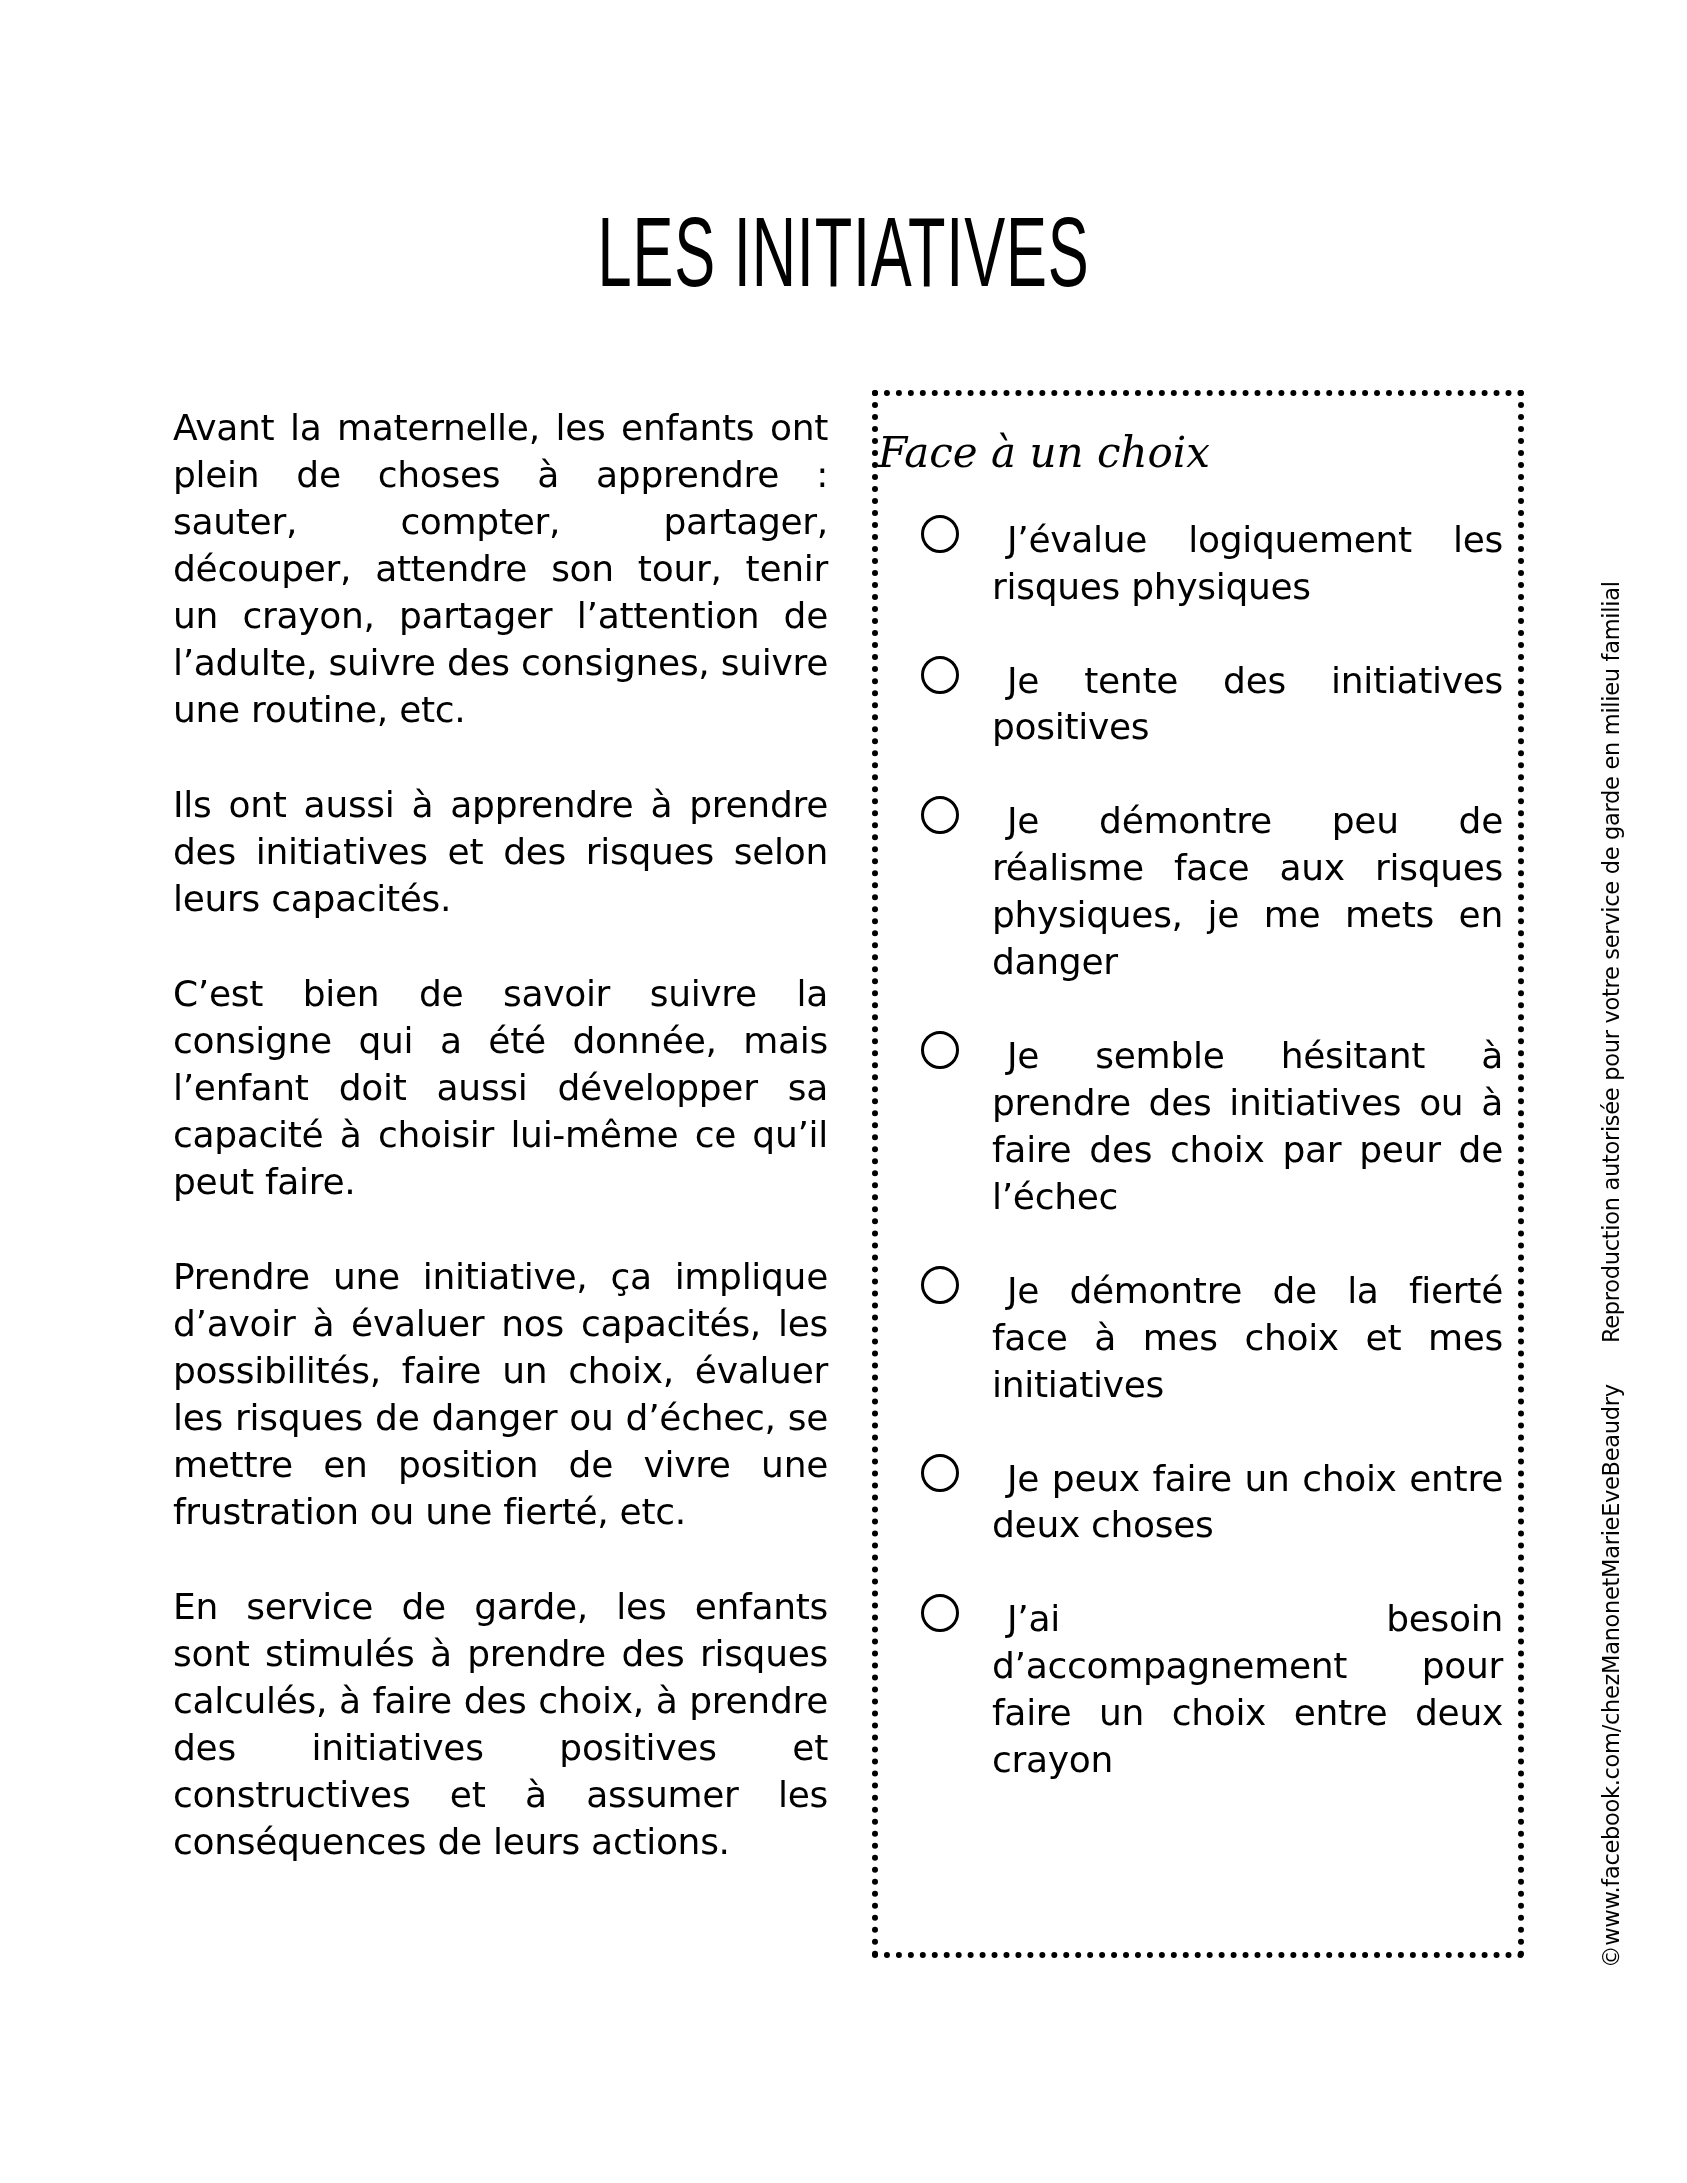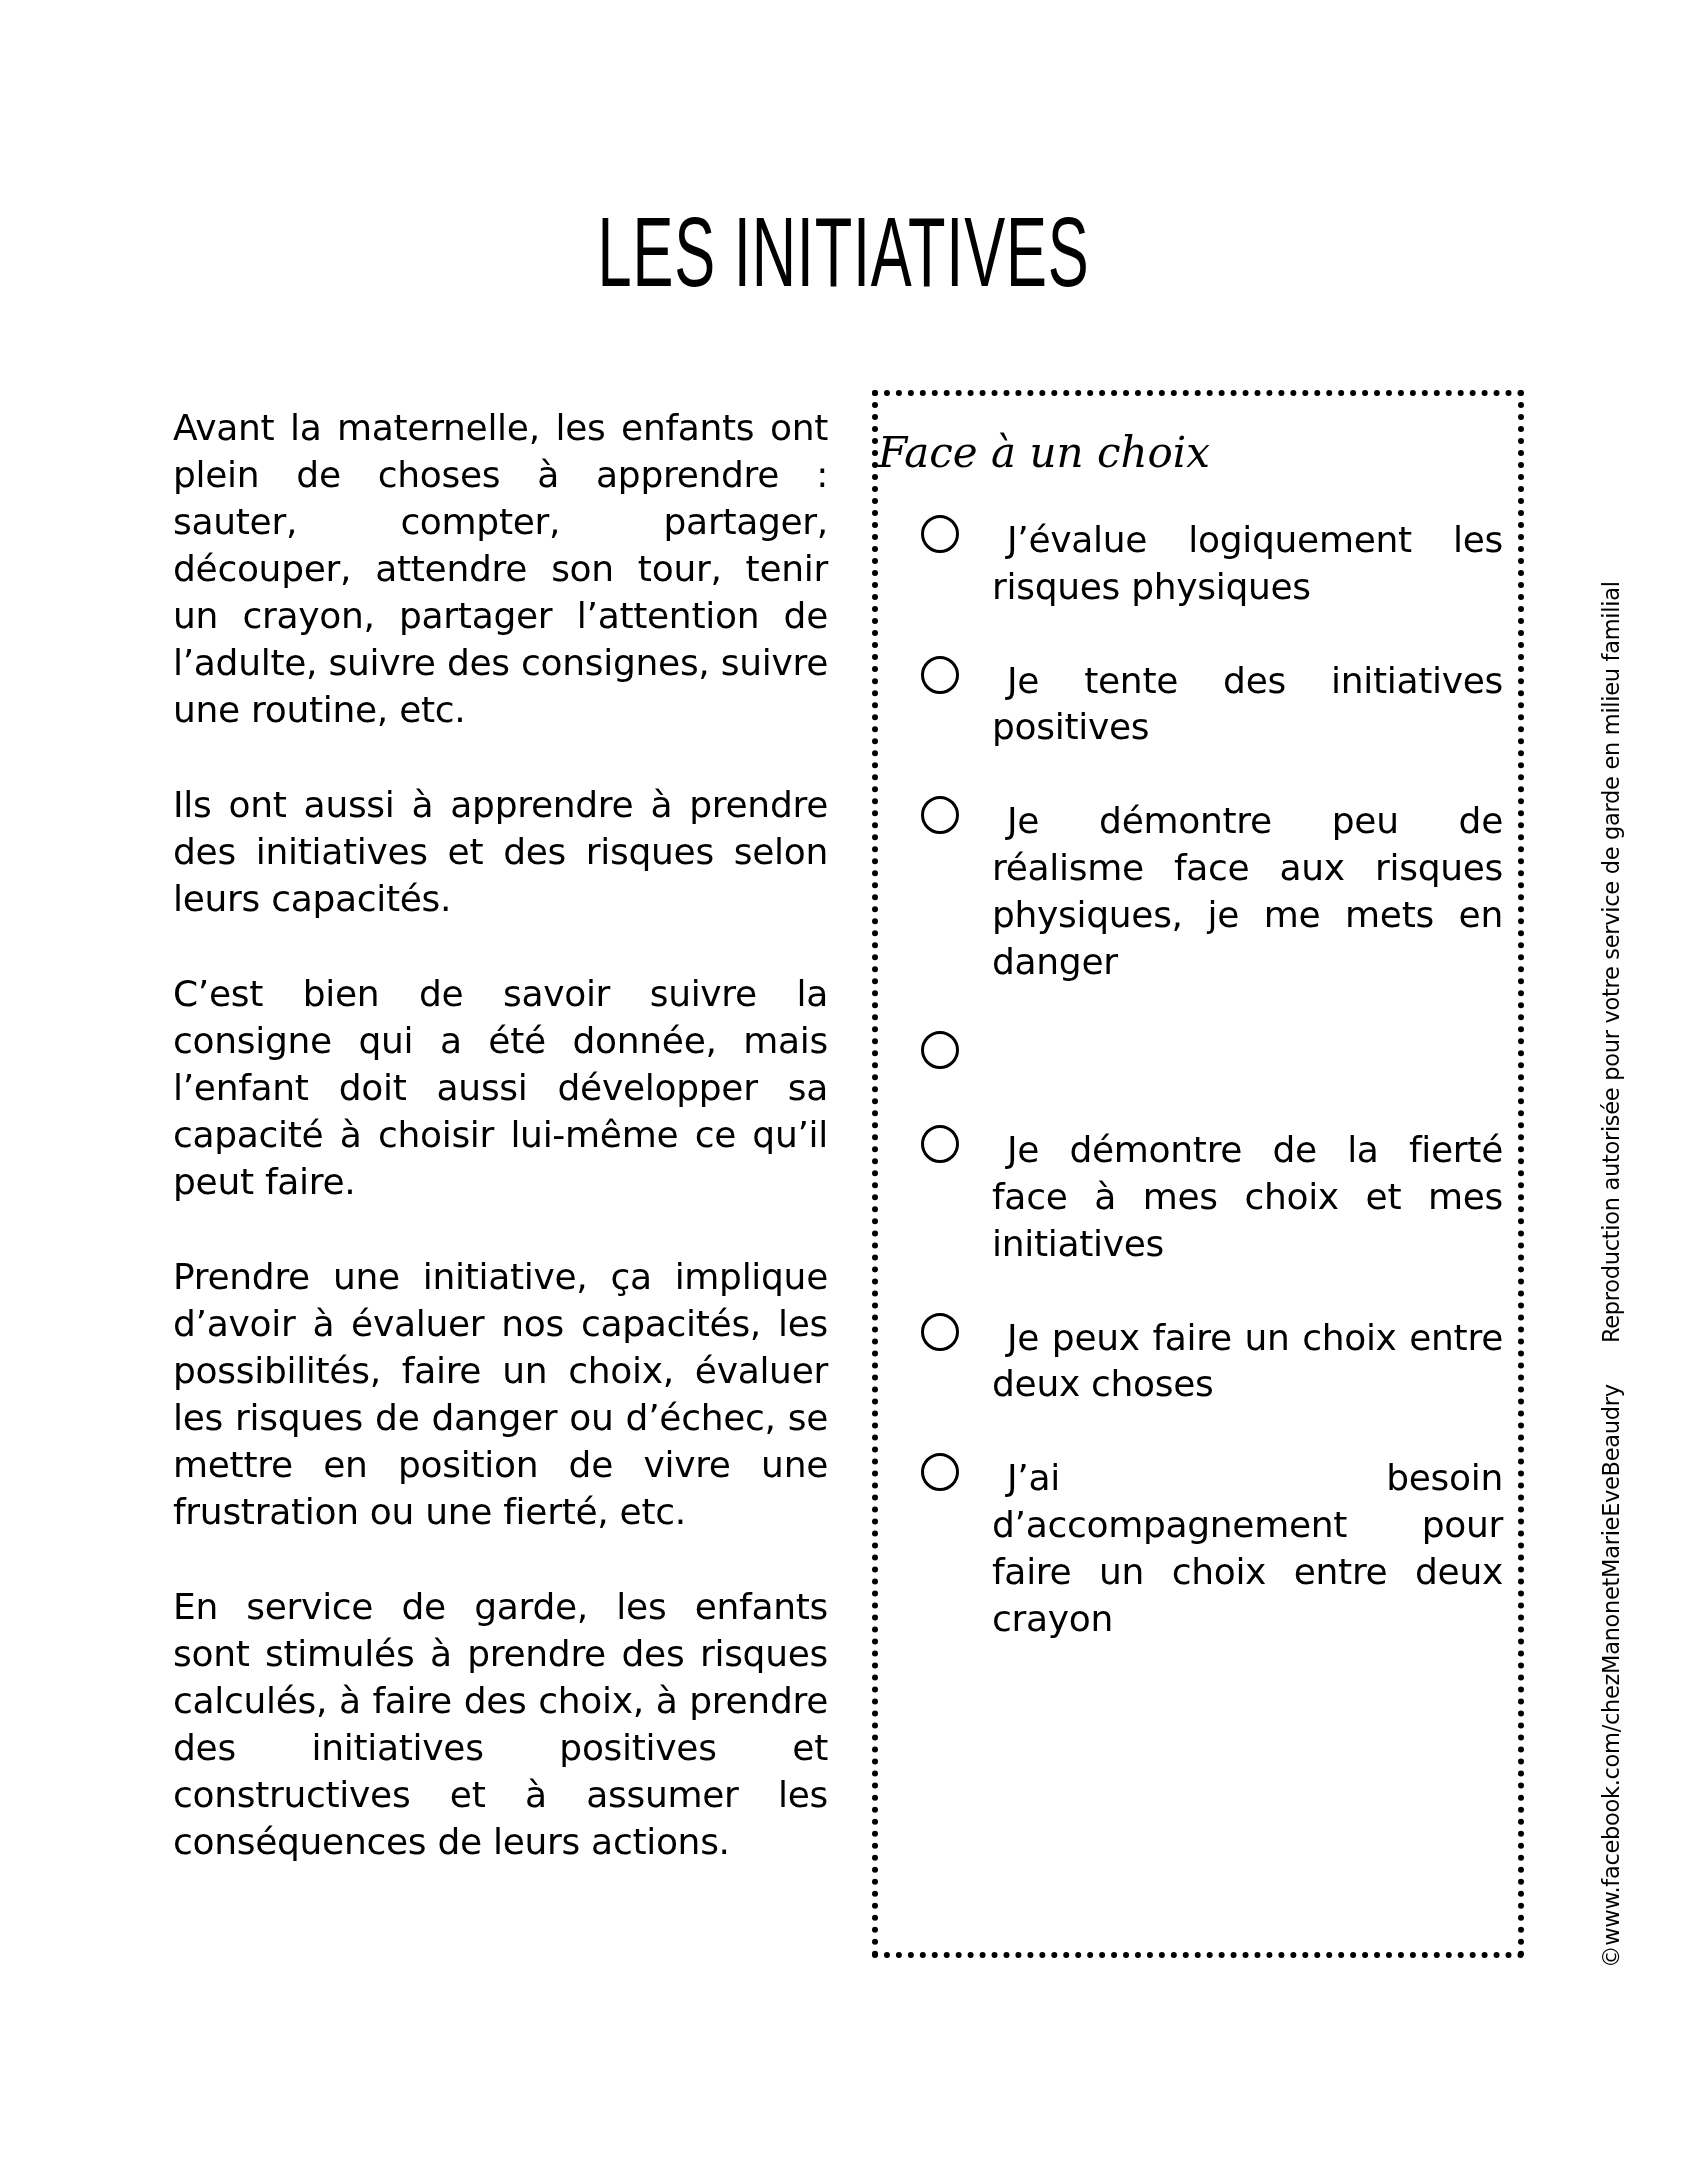--- a/index.html
+++ b/index.html
@@ -54,21 +54,21 @@
   <p>Prendre une initiative, ça implique d’avoir à évaluer nos capacités, les possibilités, faire un choix, évaluer les risques de danger ou d’échec, se mettre en position de vivre une frustration ou une fierté, etc.</p>
   <p>En service de garde, les enfants sont stimulés à prendre des risques calculés, à faire des choix, à prendre des initiatives positives et constructives et à assumer les conséquences de leurs actions.</p>
 </div>
 
 <div class="box">
   <div class="box-title">Face à un choix</div>
   <div class="items">
     <div class="item"><span class="circle"></span><span>J’évalue logiquement les risques physiques</span></div>
     <div class="item"><span class="circle"></span><span>Je tente des initiatives positives</span></div>
     <div class="item"><span class="circle"></span><span>Je démontre peu de réalisme face aux risques physiques, je me mets en danger</span></div>
-    <div class="item"><span class="circle"></span></div>
+    <div class="item"><span class="circle"></span><span>Je semble hésitant à prendre des initiatives ou à faire des choix par peur de l’échec</span></div>
     <div class="item"><span class="circle"></span><span>Je démontre de la fierté face à mes choix et mes initiatives</span></div>
     <div class="item"><span class="circle"></span><span>Je peux faire un choix entre deux choses</span></div>
     <div class="item"><span class="circle"></span><span>J’ai besoin d’accompagnement pour faire un choix entre deux crayon</span></div>
   </div>
 </div>
 
 <div class="side side-1">Reproduction autorisée pour votre service de garde en milieu familial</div>
 <div class="side side-2">©www.facebook.com/chezManonetMarieEveBeaudry</div>
 
 

